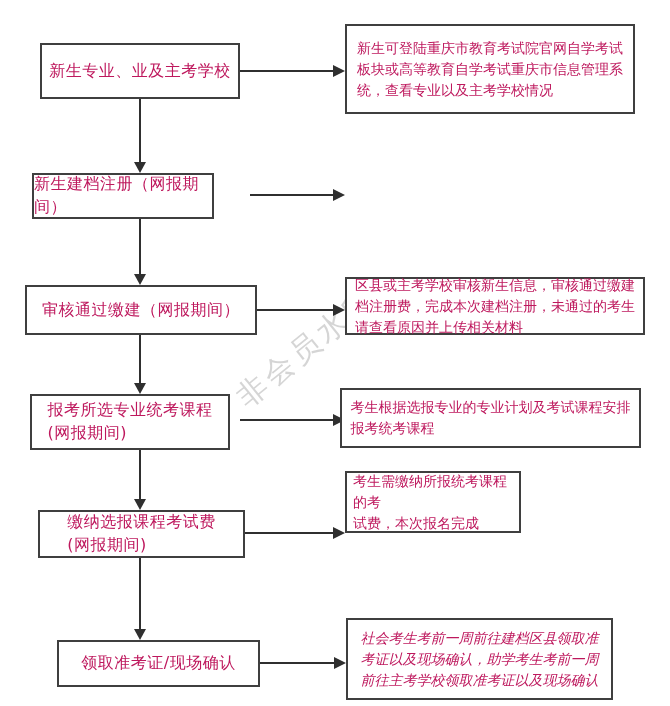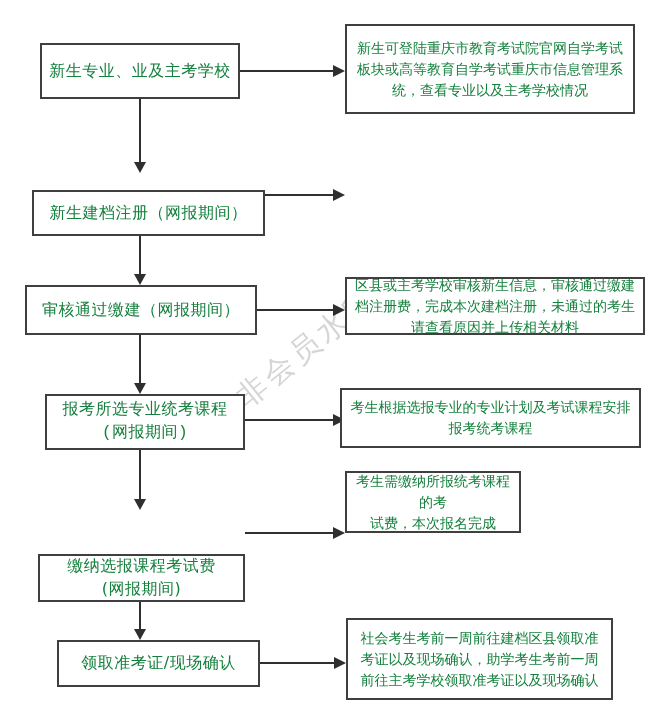--- a/index.html
+++ b/index.html
@@ -13,46 +13,46 @@
     height: 706px;
     background: #ffffff;
     overflow: hidden;
     font-family: "DejaVu Sans", "Liberation Sans", sans-serif;
   }
   .box {
     position: absolute;
     box-sizing: border-box;
     border: 2px solid #3f3f3f;
     background: #ffffff;
-    color: #15803d;
+    color: #be185d;
     display: flex;
     align-items: center;
     justify-content: center;
-    text-align: center;
+    text-align: left;
     white-space: pre-line;
     z-index: 2;
   }
   .step { font-size: 16px; line-height: 1.42; letter-spacing: 0.5px; }
   .desc { font-size: 14px; line-height: 21px; padding: 2px 6px; }
 
   
   #s1 { left: 40px;  top: 43px;  width: 200px; height: 56px; }
-  #s2 { left: 32px;  top: 173px; width: 233px; height: 46px; margin-top: 17px; }
+  #s2 { left: 32px;  top: 173px; width: 182px; height: 46px; }
   #s3 { left: 25px;  top: 285px; width: 232px; height: 50px; }
-  #s4 { left: 45px;  top: 394px; width: 200px; height: 56px; font-family: Liberation Mono, monospace; }
-  #s5 { left: 38px;  top: 510px; width: 207px; height: 48px; margin-top: 44px; }
+  #s4 { left: 30px;  top: 394px; width: 200px; height: 56px; }
+  #s5 { left: 38px;  top: 510px; width: 207px; height: 48px; }
   #s6 { left: 43px;  top: 640px; width: 203px; height: 47px; margin-left: 14px; }
 
   
   #d1 { left: 345px; top: 24px;  width: 290px; height: 90px; }
   #d2 { left: 345px; top: 163px; width: 300px; height: 66px; }
   #d3 { left: 345px; top: 277px; width: 300px; height: 58px; }
   #d4 { left: 340px; top: 388px; width: 301px; height: 60px; }
   #d5 { left: 345px; top: 471px; width: 176px; height: 62px; }
-  #d6 { left: 346px; top: 618px; width: 267px; height: 82px; }
+  #d6 { left: 346px; top: 618px; width: 267px; height: 82px; font-style: italic; }
 
   
   .vline { position: absolute; width: 2px; background: #2f2f2f; z-index: 1; }
   .vhead {
     position: absolute; width: 0; height: 0; z-index: 1;
     border-left: 6px solid transparent;
     border-right: 6px solid transparent;
     border-top: 11px solid #2f2f2f;
   }
   .hline { position: absolute; height: 2px; background: #2f2f2f; z-index: 1; }

